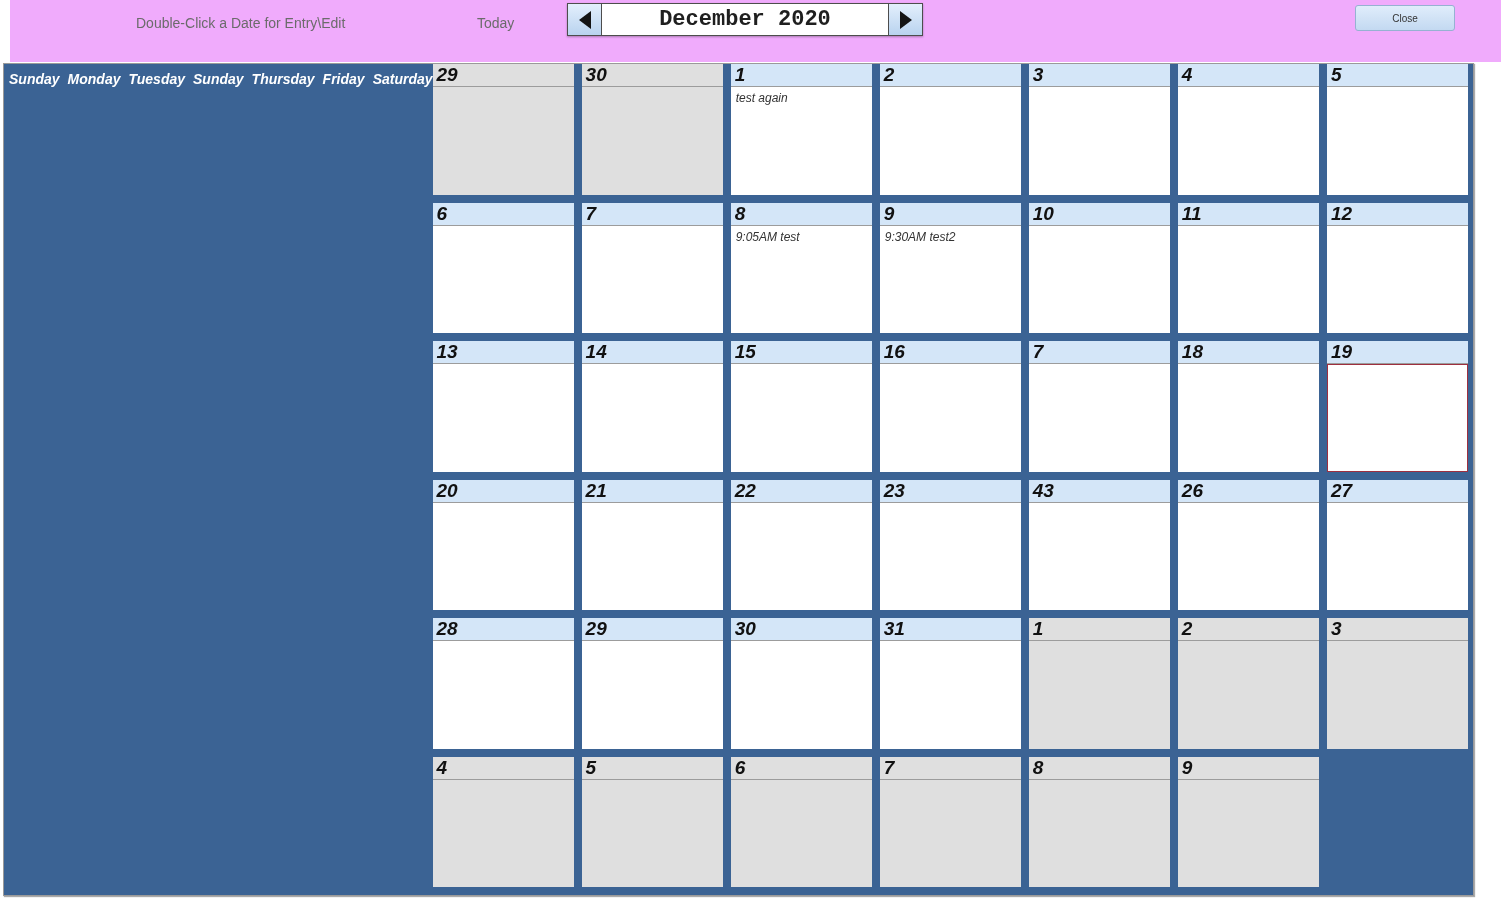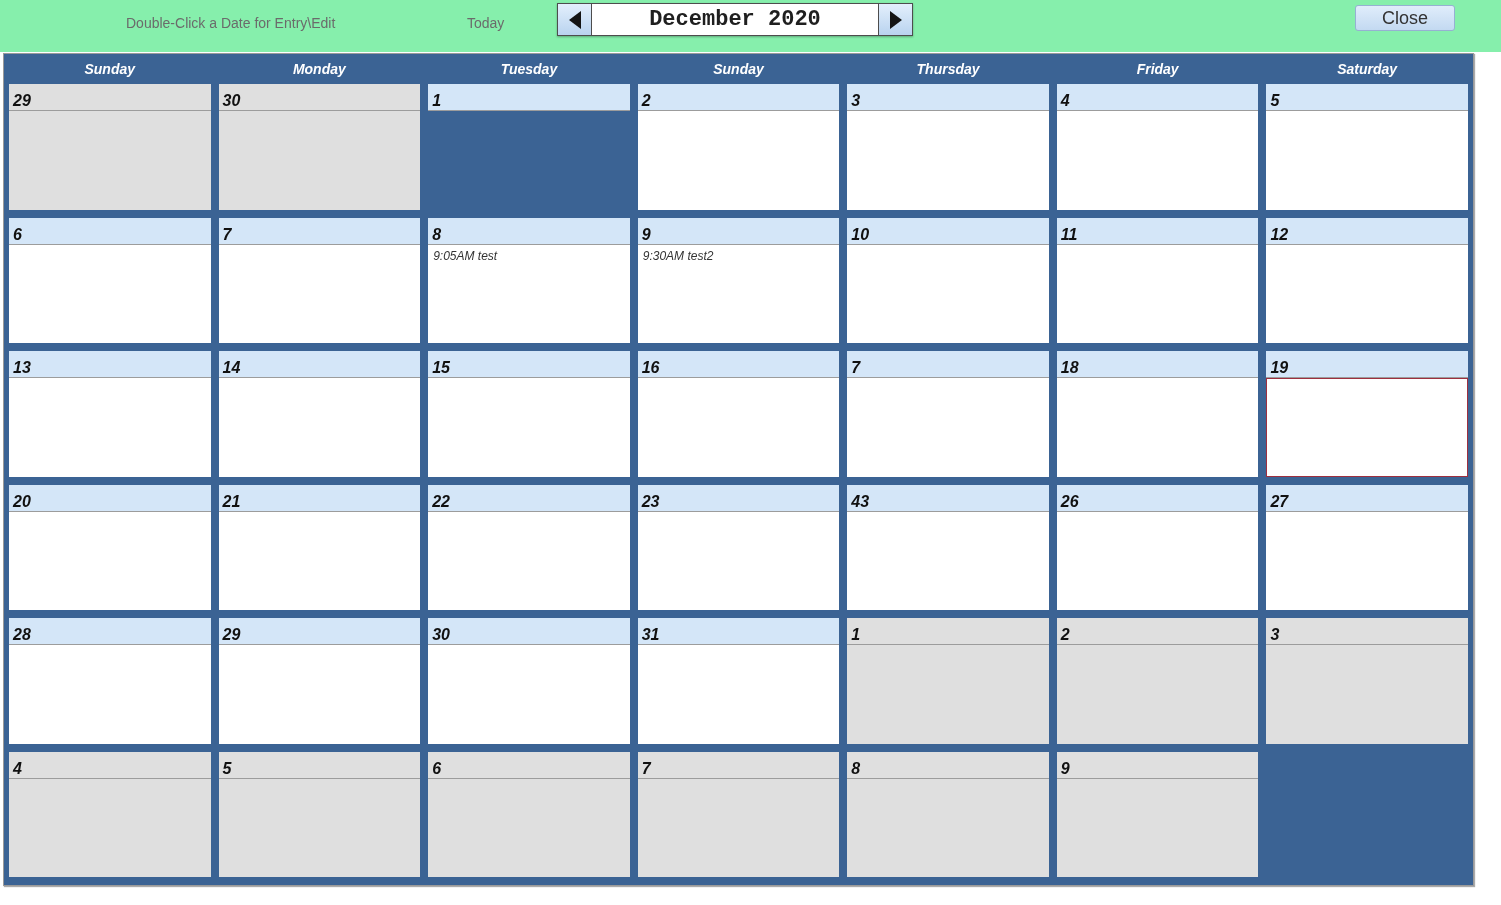--- a/index.html
+++ b/index.html
@@ -5,21 +5,21 @@
   * { box-sizing: border-box; }
   html,body { margin:0; padding:0; }
   body {
     width:1501px; height:905px;
     background:#ffffff;
     font-family:"Liberation Sans", sans-serif;
     overflow:hidden;
   }
 
   
-  .topbar { position:relative; height:52px; background:#86efac; }
+  .topbar { position:relative; height:62px; background:#f0abfc;margin-left:10px; }
   .hint {
     position:absolute; left:126px; top:15px;
     font-size:14px; color:#6b6b6b;
   }
   .today {
     position:absolute; left:467px; top:15px;
     font-size:14px; color:#6b6b6b; cursor:pointer;
   }
   .monthnav {
     position:absolute; left:557px; top:3px; height:33px;
@@ -48,33 +48,33 @@
   .monthtitle {
     width:286px; background:#ffffff;
     display:flex; align-items:center; justify-content:center;
     font-size:22px; font-weight:bold; color:#1f1f1f;font-family:Liberation Mono, monospace;
   }
   .closebtn {
     position:absolute; right:46px; top:5px;
     width:100px; height:26px;
     background:linear-gradient(#e0edfb, #c3d9f1);
     border:1px solid #96b1d2; border-radius:3px;
-    font-size:18px; color:#333333; cursor:pointer;
+    font-size:10px; color:#333333; cursor:pointer;
     font-family:"Liberation Sans", sans-serif;
   }
 
   
   .calendar {
     margin:1px 27px 0 3px;
     height:833px;
     background:#3B6394;
     border:1px solid #9a9a9a;
     box-shadow:1px 1px 1px #aaaaaa;
     padding:0 5px 8px 5px;
-    display:flex; flex-direction:column;
+    display:flex; flex-direction:row;
   }
   .dayheaders {
     display:grid; grid-template-columns:repeat(7,1fr); gap:8px;
     height:30px; align-items:center; flex:0 0 30px;
   }
   .dayname {
     color:#ffffff; font-weight:bold; font-style:italic;
     text-align:center; font-size:14px;
   }
   .grid {
@@ -83,22 +83,22 @@
     grid-template-columns:repeat(7,1fr);
     grid-template-rows:repeat(6,1fr);
     gap:8px;
   }
   .cell { display:flex; flex-direction:column; min-height:0; }
   .strip {
     flex:0 0 22px;
     background:#D4E6F8;
     border-bottom:1px solid #9c9c9c;
     font-weight:bold; font-style:italic;
-    font-size:16px; color:#111111;
-    padding:8px 0 0 4px;
+    font-size:19px; color:#111111;
+    padding:0 0 0 4px;
   }
   .cell.other .strip { background:#DFDFDF; }
   .body { flex:1; background:#ffffff; overflow:hidden; }
   .cell.other .body { background:#DFDFDF; }
   .body.selected { border:1px solid #9E2F3F; }
   .entry {
     font-style:italic; font-size:12px; color:#333333;
     padding:4px 0 0 5px; white-space:nowrap;
   }
 </style>
@@ -138,20 +138,23 @@
         <div class="cell other">
           <div class="strip">29</div>
           <div class="body"></div>
         </div>
         <div class="cell other">
           <div class="strip">30</div>
           <div class="body"></div>
         </div>
         <div class="cell">
           <div class="strip">1</div>
+          <div class="body">
+            <div class="entry">test again</div>
+          </div>
         </div>
         <div class="cell">
           <div class="strip">2</div>
           <div class="body"></div>
         </div>
         <div class="cell">
           <div class="strip">3</div>
           <div class="body"></div>
         </div>
         <div class="cell">

